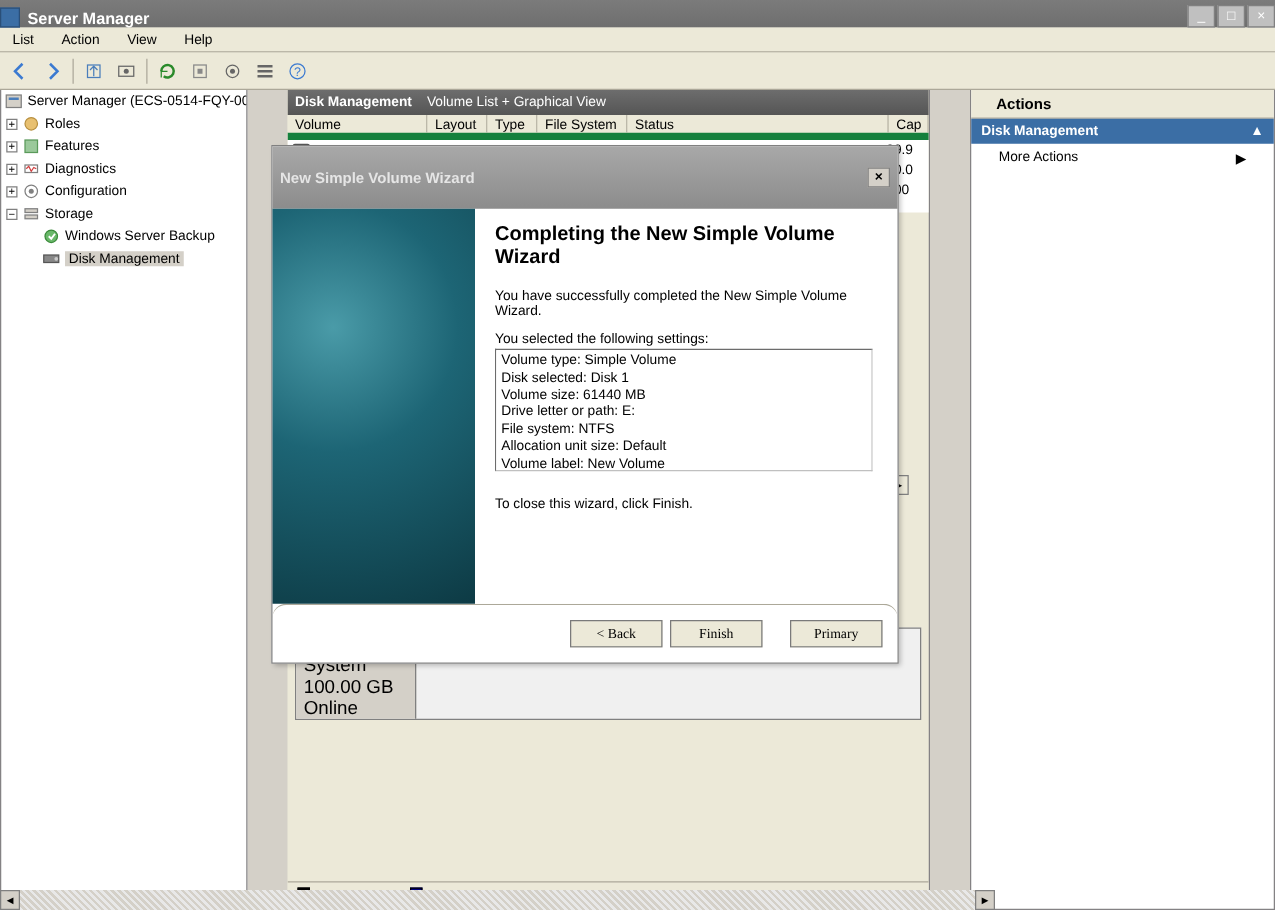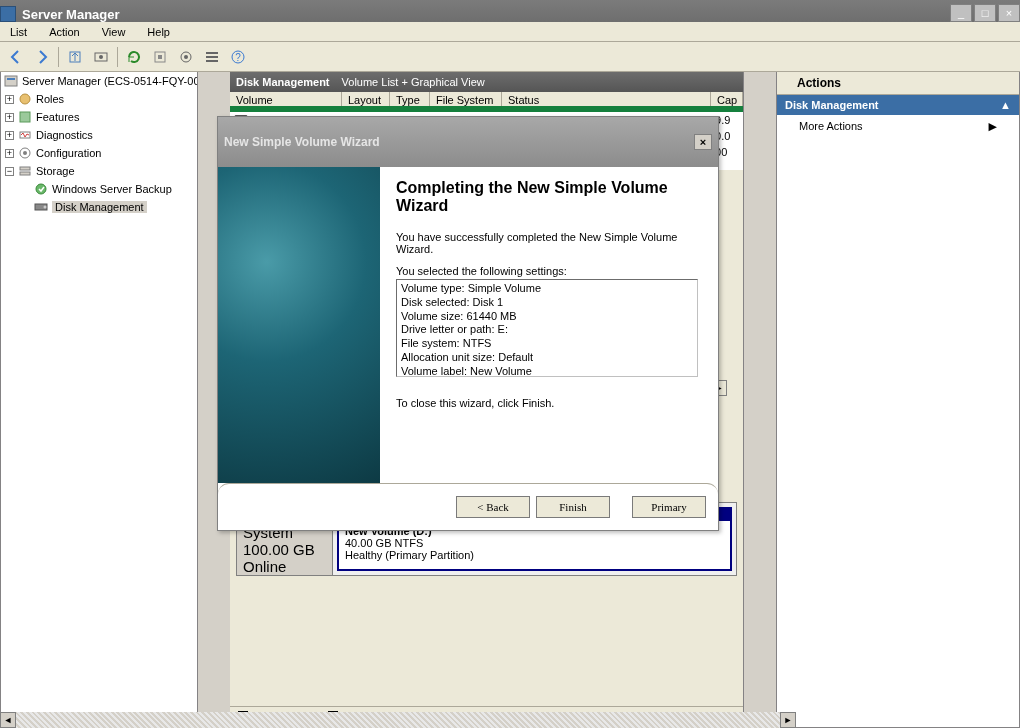--- a/index.html
+++ b/index.html
@@ -488,28 +488,20 @@
         <div class="disk-label">
           <div style="display:flex;align-items:center;gap:4px;">
               <span class="disk-icon-sm"></span>
               <span class="bold">Disk 1</span>
             </div>
           <div>System</div>
           <div>100.00 GB</div>
           <div>Online</div>
         </div>
         <div class="disk-space">
-          <div class="part part-primary" style="flex:40;">
-            <div class="part-header"></div>
-            <div class="part-content">
-              <div class="bold">New Volume  (D:)</div>
-              <div>40.00 GB NTFS</div>
-              <div>Healthy (Primary Partition)</div>
-            </div>
-          </div>
         </div>
       </div>
     </div>
 
     <div class="legend">
       <span><span class="swatch" style="background:#000;"></span><b>Unallocated</b></span>
       <span><span class="swatch" style="background:#000080;"></span><b>Primary partition</b></span>
     </div>
 
     <div style="position:absolute; left:0; right:16px; top:308px; height:16px; display:flex;">

